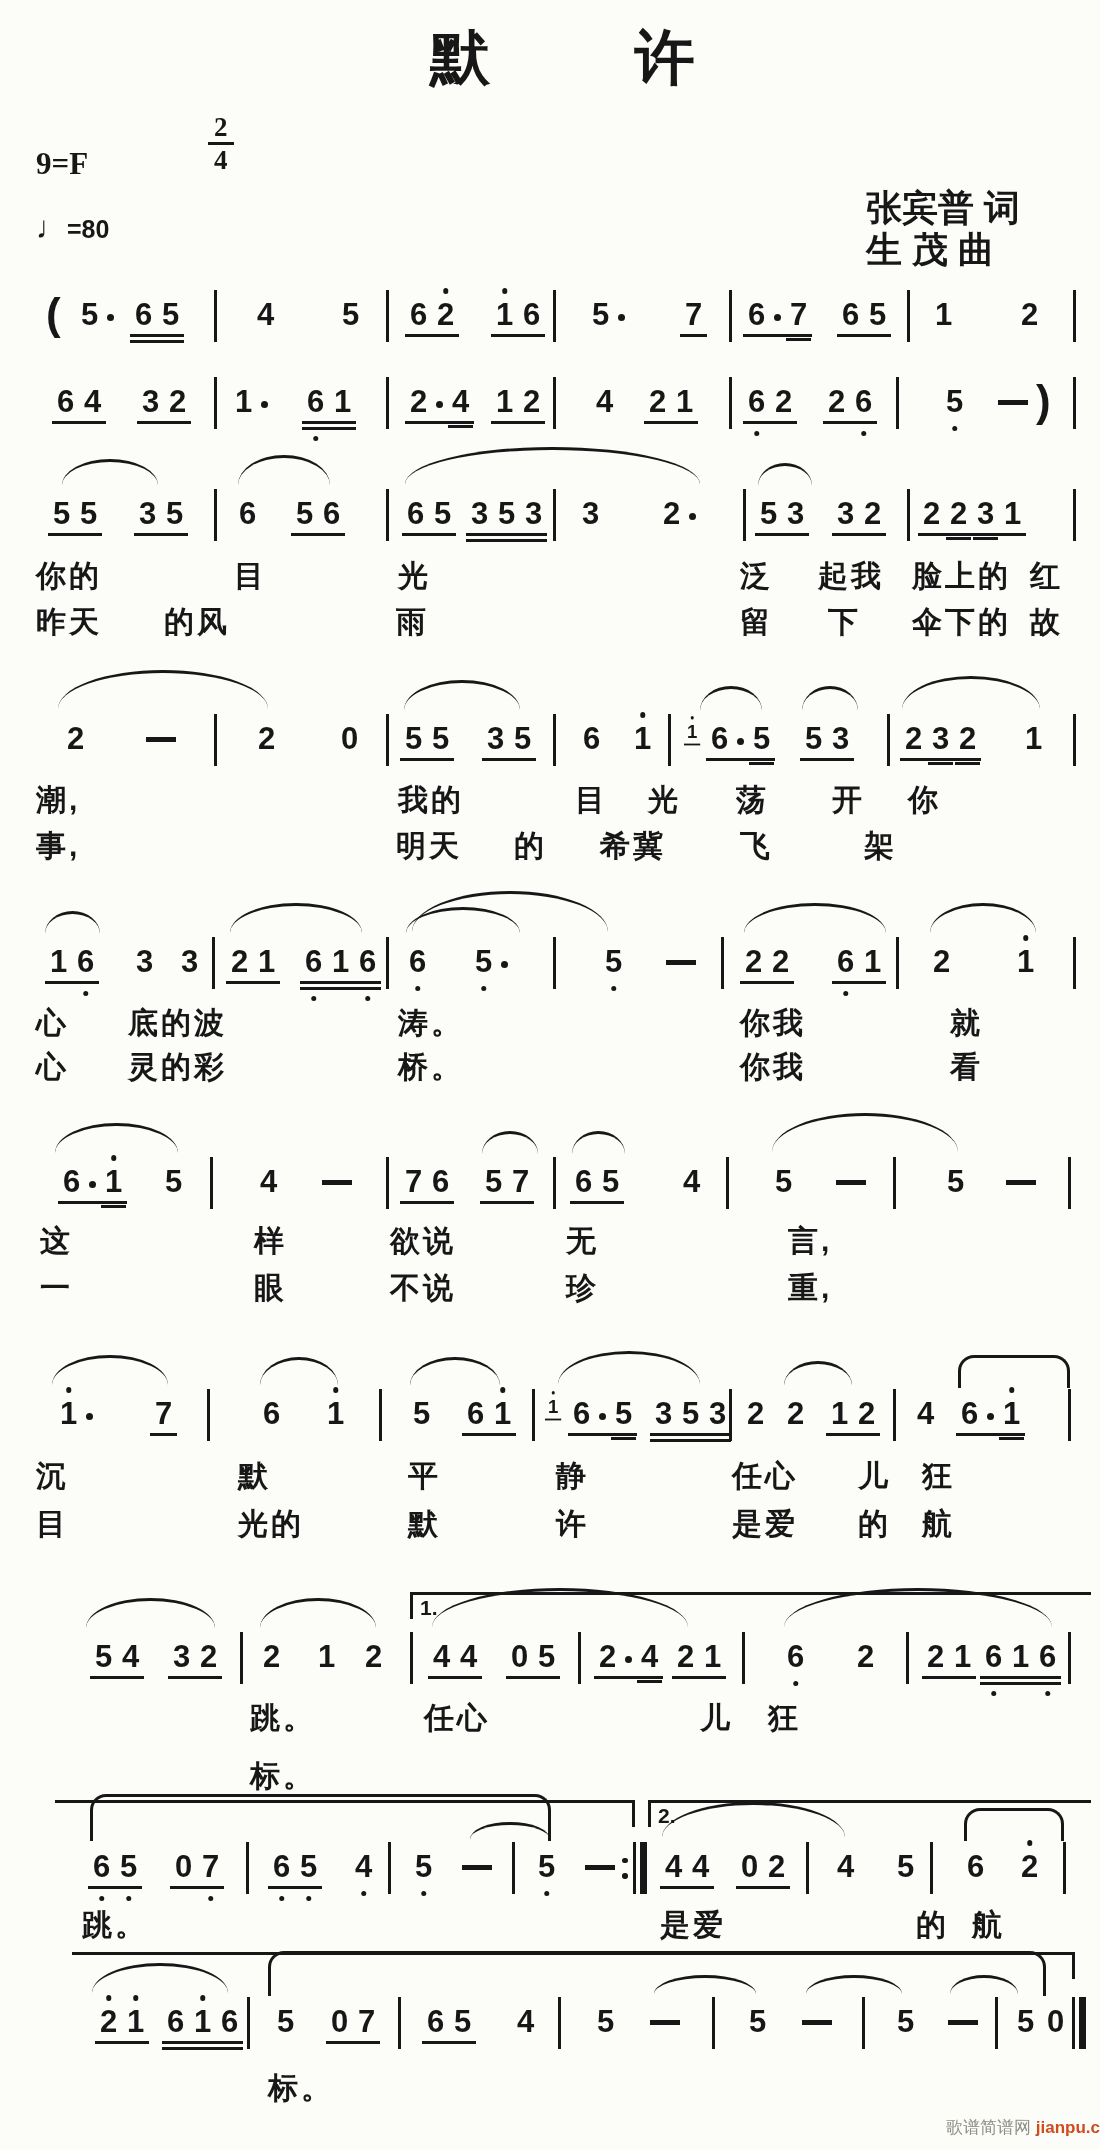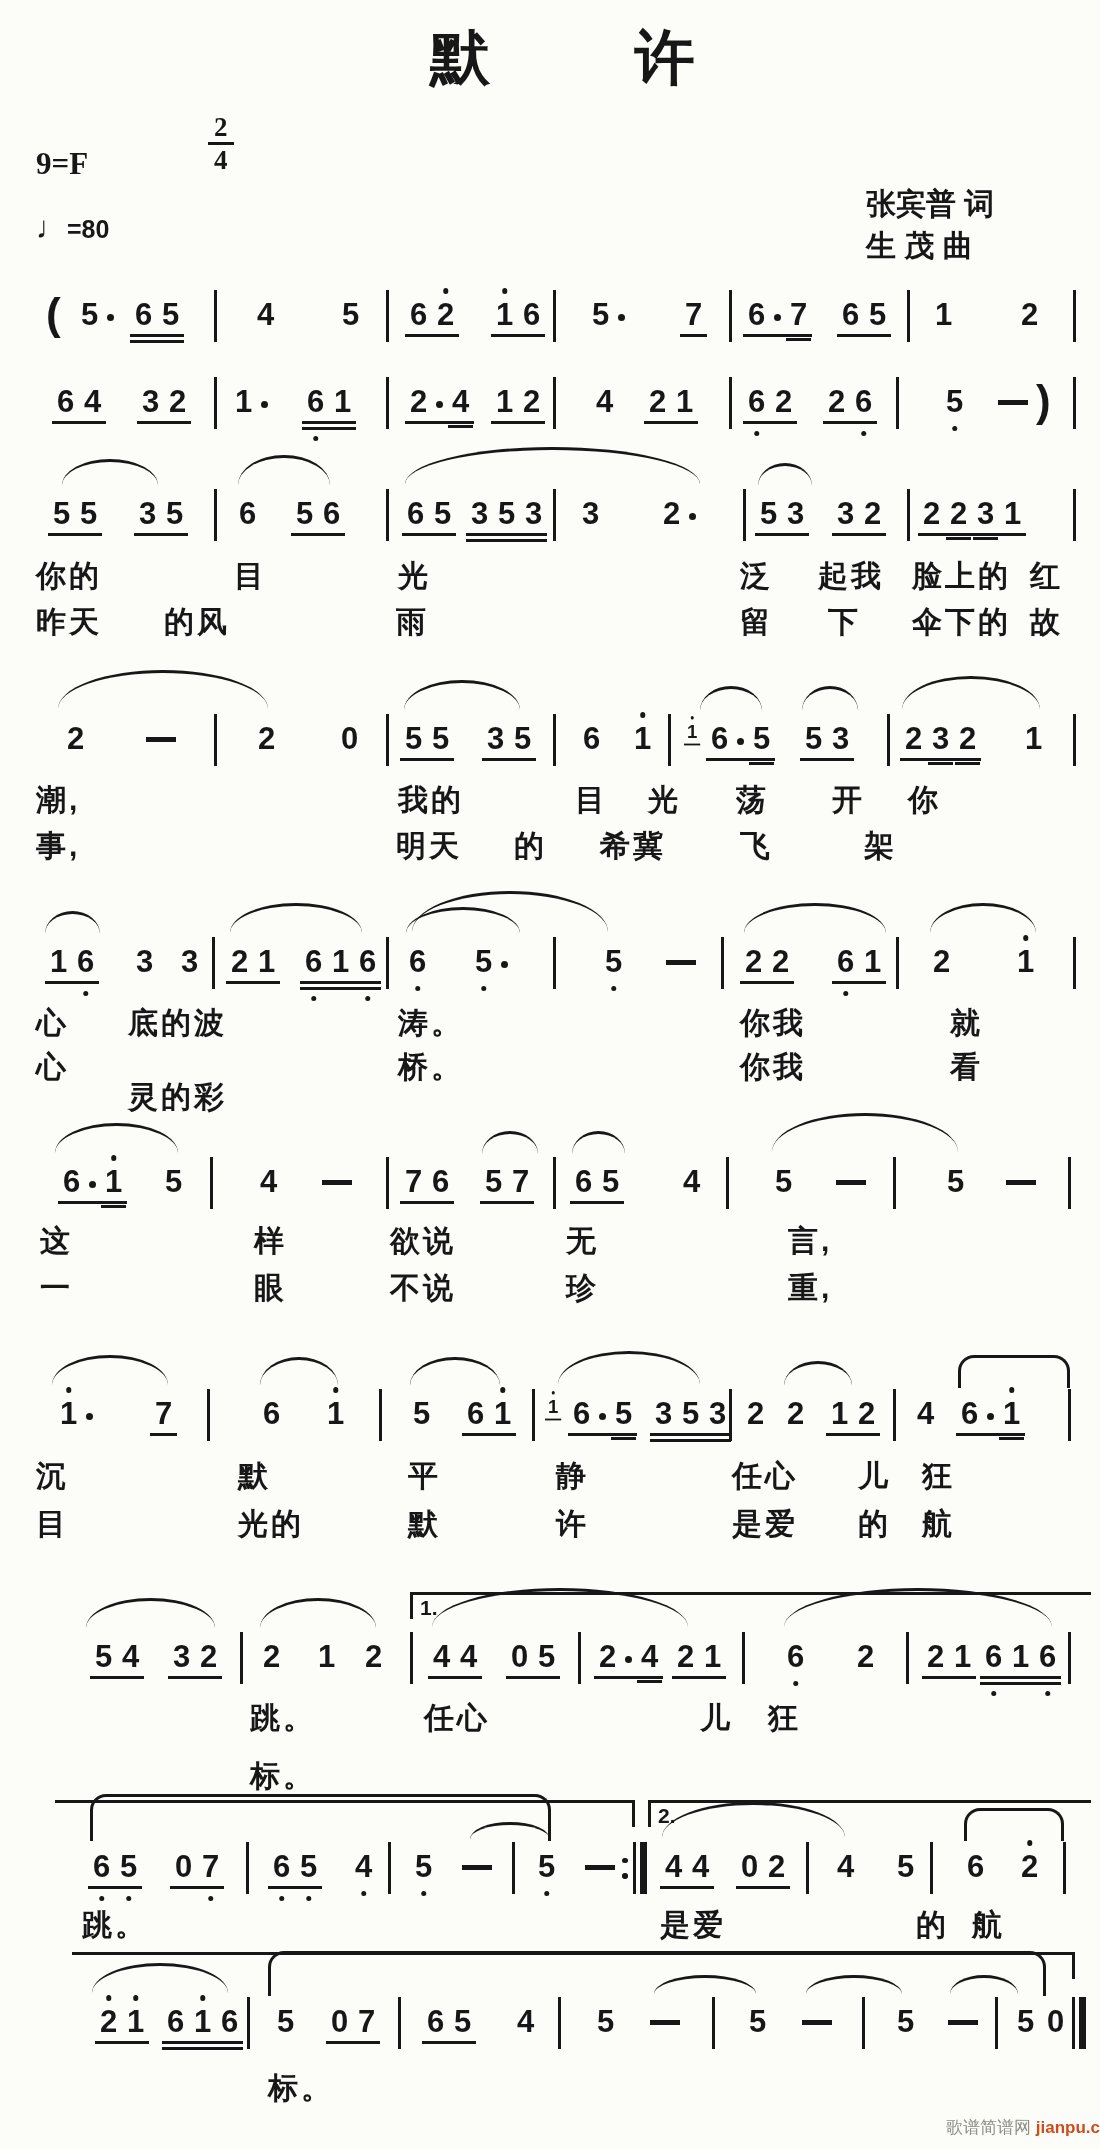--- a/index.html
+++ b/index.html
@@ -8,21 +8,21 @@
   #page-title{position:absolute;left:430px;top:18px;font-size:60px;font-weight:700;
        letter-spacing:64px;white-space:nowrap;font-family:"Liberation Sans",sans-serif}
   #key-sig{position:absolute;left:36px;top:146px;font-size:31px;font-weight:700;
        font-family:"Liberation Serif",serif}
   .frac{position:absolute;left:208px;top:112px;text-align:center;font-size:27px;font-weight:700;
        font-family:"Liberation Serif",serif;line-height:30px}
   .frac .num{display:block;border-bottom:3px solid #171717;padding:0 6px}
   .frac .den{display:block;padding:0 6px}
   #tempo{position:absolute;left:36px;top:210px;font-size:25px;font-weight:700}
   #tempo .qn{font-size:31px}
-  .credit{position:absolute;left:866px;width:220px;font-size:30px;font-weight:700;
+  .credit{position:absolute;left:866px;width:220px;font-size:36px;font-weight:700;
        white-space:nowrap;font-family:"Liberation Sans",sans-serif}
   #score{position:absolute;left:0;top:0;width:1100px;height:2150px}
   .sys{position:absolute;left:0;top:0;width:0;height:0}
   .tok{position:absolute;display:flex;flex-direction:column;align-items:stretch}
   .digits{display:flex;align-items:flex-end;font-weight:700;font-size:31px;line-height:34px;
        font-family:"Liberation Sans",sans-serif}
   .ch{position:relative;display:inline-flex;justify-content:center;width:27px}
   .ch.dot{width:15px}
   .dotglyph{width:7px;height:7px;border-radius:50%;background:#171717;align-self:center;margin-bottom:11px}
   .hd{position:absolute;top:-10px;left:50%;transform:translateX(-50%);
@@ -542,21 +542,21 @@
       <div class="arc" style="left: 406px; top: 907px; width: 114px; height: 26px;"></div>
       <div class="arc" style="left: 412px; top: 891px; width: 196px; height: 42px;"></div>
       <div class="arc" style="left: 744px; top: 903px; width: 142px; height: 30px;"></div>
       <div class="arc" style="left: 930px; top: 903px; width: 106px; height: 30px;"></div>
       <div class="lyr" style="left: 36px; top: 1003px;">心</div>
       <div class="lyr" style="left: 128px; top: 1003px;">底的波</div>
       <div class="lyr" style="left: 398px; top: 1003px;">涛。</div>
       <div class="lyr" style="left: 740px; top: 1003px;">你我</div>
       <div class="lyr" style="left: 950px; top: 1003px;">就</div>
       <div class="lyr" style="left: 36px; top: 1047px;">心</div>
-      <div class="lyr" style="left: 128px; top: 1077px;">灵的彩</div>
+      <div class="lyr" style="left: 128px; top: 1047px;">灵的彩</div>
       <div class="lyr" style="left: 398px; top: 1047px;">桥。</div>
       <div class="lyr" style="left: 740px; top: 1047px;">你我</div>
       <div class="lyr" style="left: 950px; top: 1047px;">看</div>
     </div>
     <div class="sys">
       <div class="tok" style="left: 58px; top: 1165px;">
         <div class="digits">
           <span class="ch">6</span>
           <span class="ch dot">
             <span class="dotglyph"></span>

